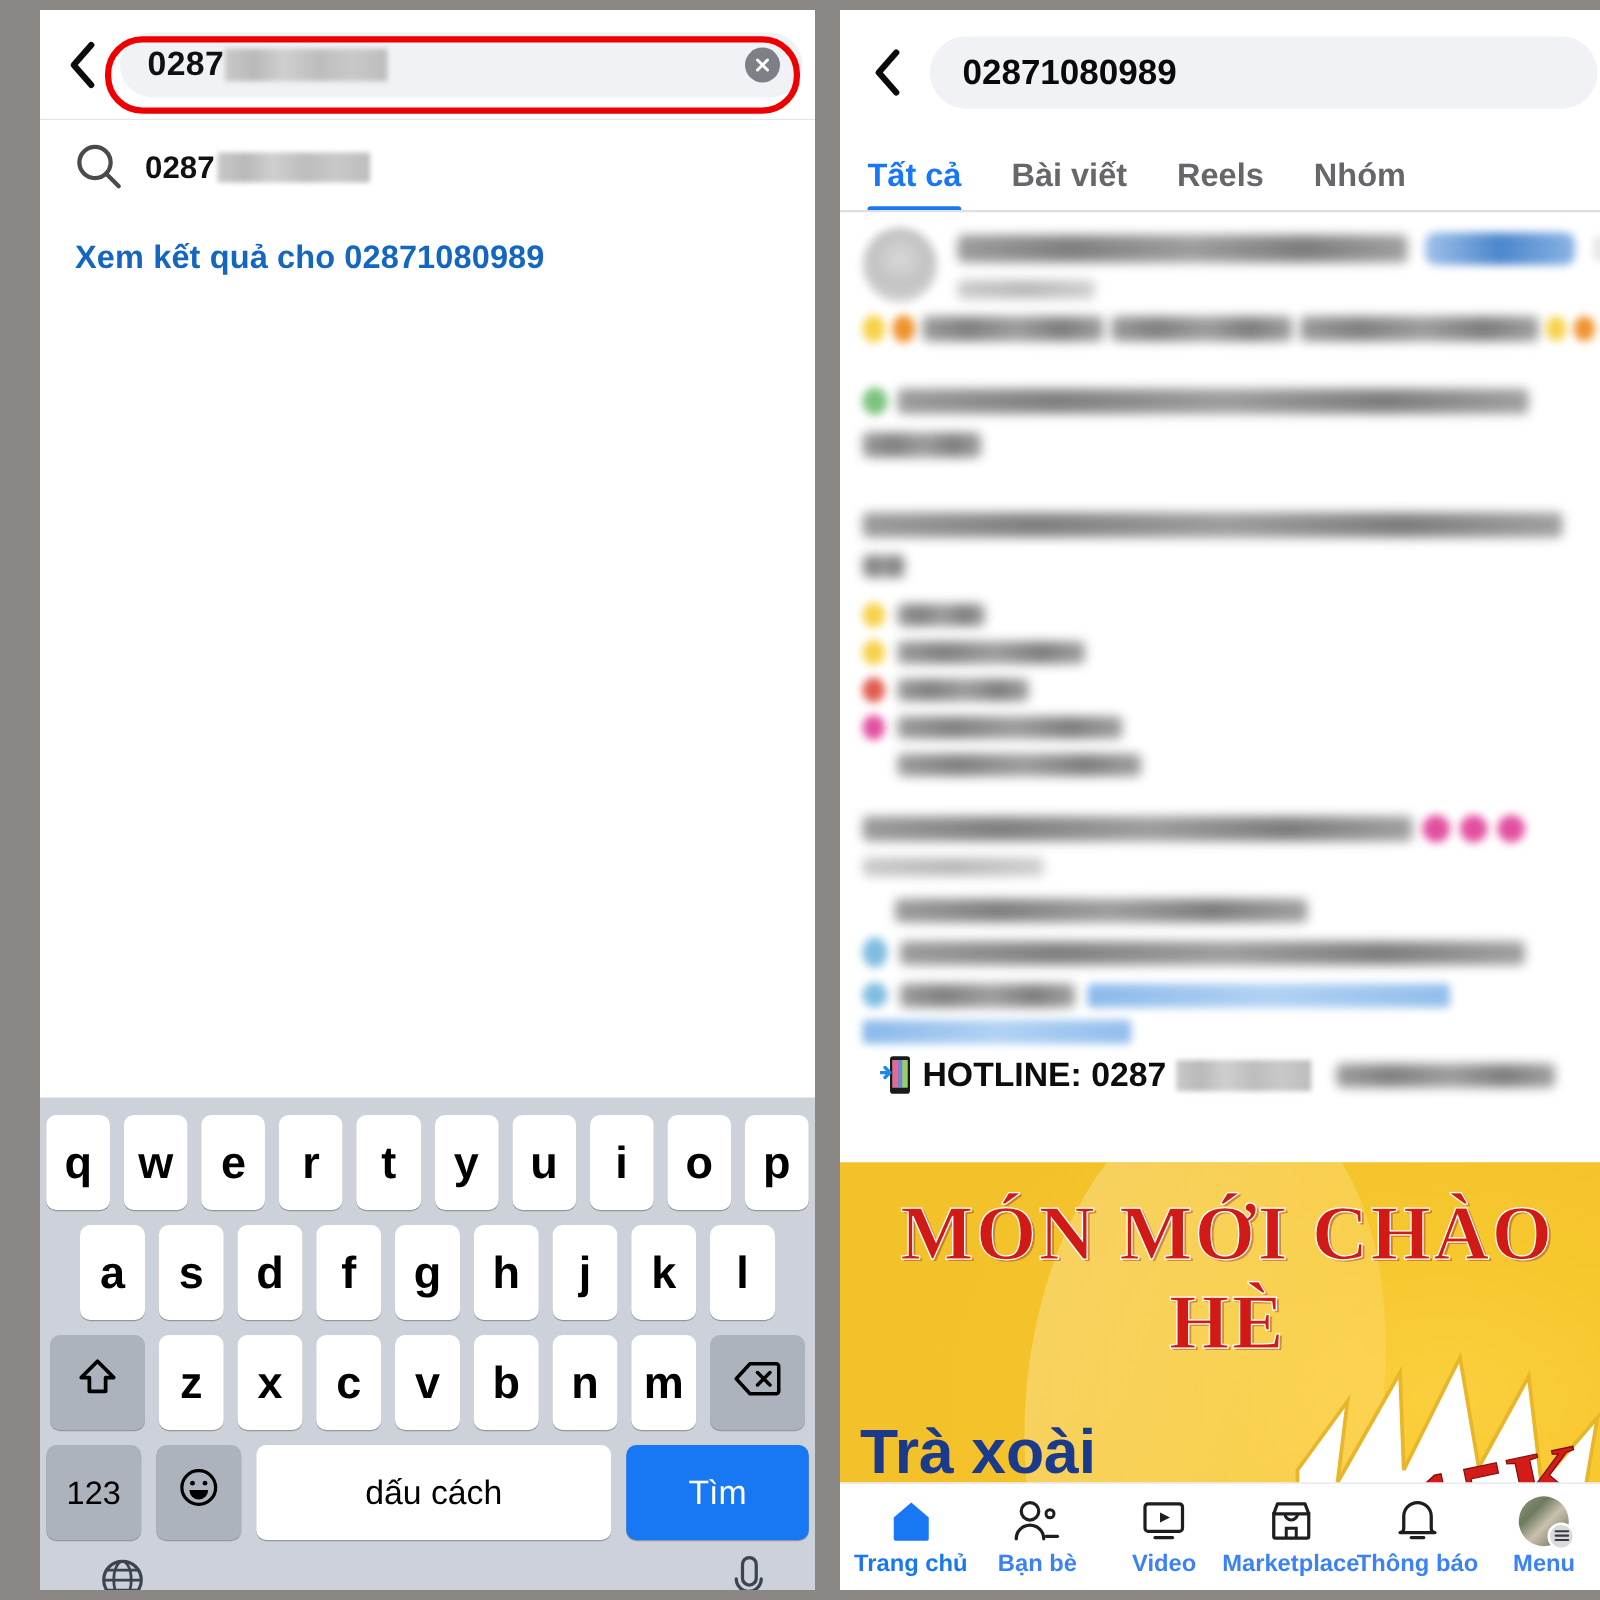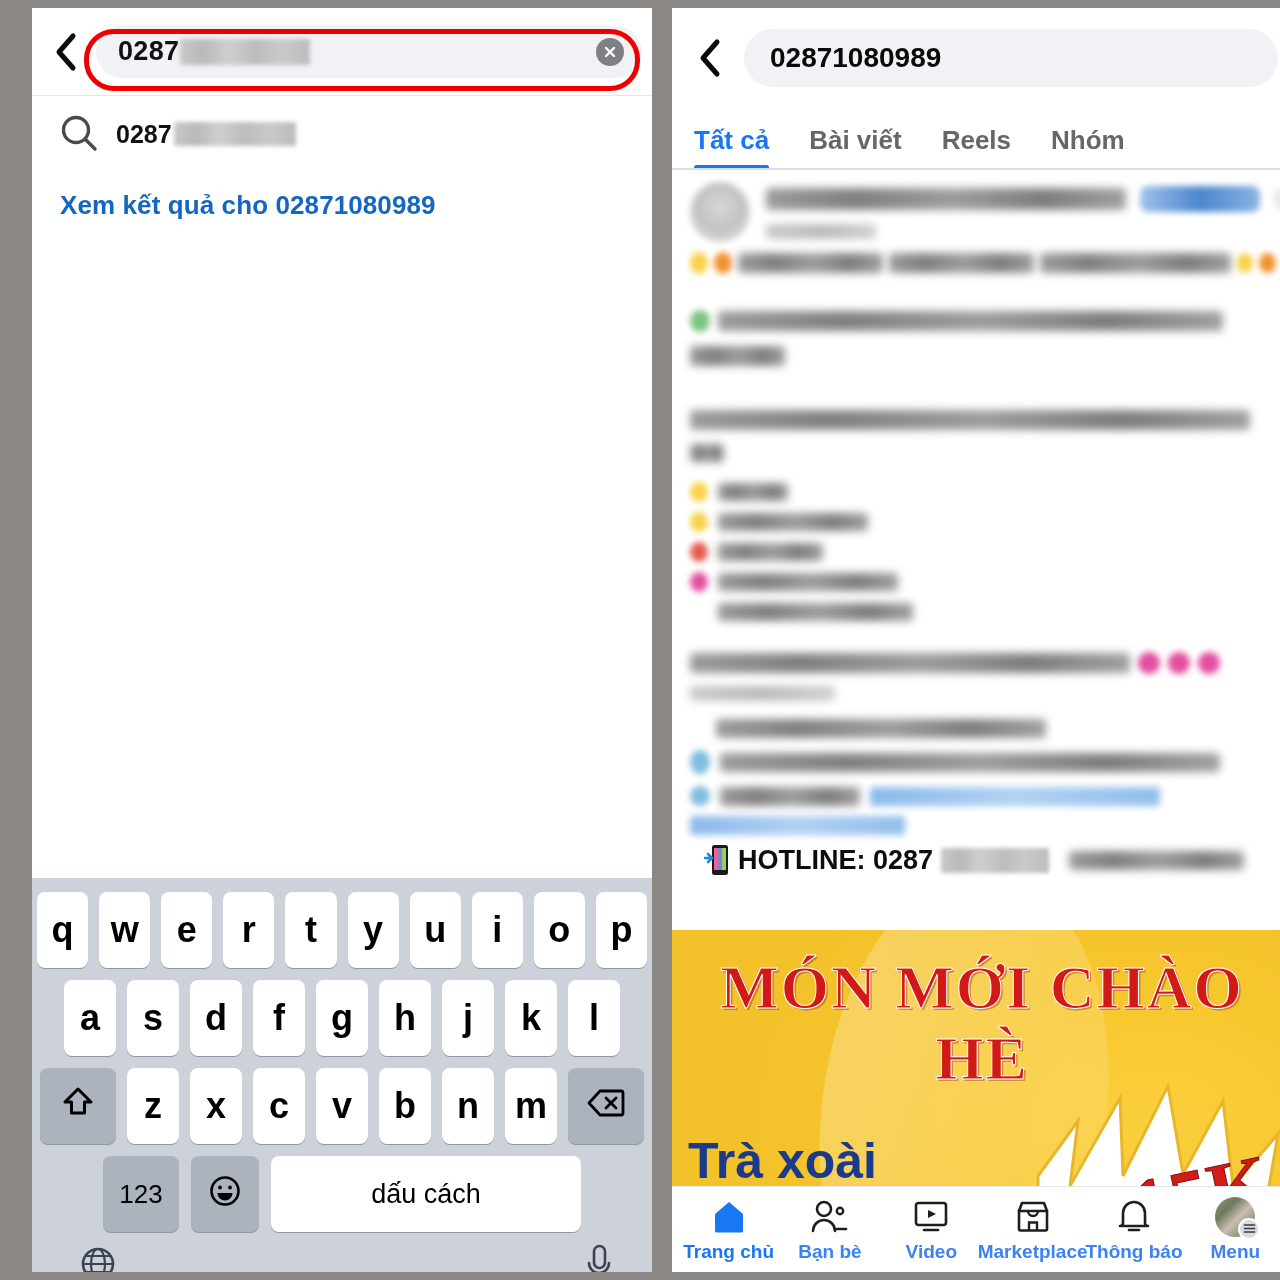--- a/index.html
+++ b/index.html
@@ -307,20 +307,21 @@
           <span>
             <svg width="34" height="34" viewBox="0 0 34 34" fill="none">
               <circle cx="17" cy="17" r="13.5" stroke="#000" stroke-width="2.6"></circle>
               <circle cx="12" cy="13.5" r="1.9" fill="#000"></circle>
               <circle cx="22" cy="13.5" r="1.9" fill="#000"></circle>
               <path d="M9.5 19 H24.5 a7.5 7.5 0 0 1 -15 0 Z" fill="#000"></path>
             </svg>
           </span>
         </div>
         <div class="key space">dấu cách</div>
+        <div class="key go">Tìm</div>
       </div>
       <div class="kb-bottom">
         <span class="glyph">
           <svg width="40" height="40" viewBox="0 0 40 40" fill="none">
             <circle cx="20" cy="20" r="15" stroke="#3d4450" stroke-width="2.6"></circle>
             <ellipse cx="20" cy="20" rx="7" ry="15" stroke="#3d4450" stroke-width="2.2"></ellipse>
             <path d="M5 20 H35 M7.5 12 H32.5 M7.5 28 H32.5" stroke="#3d4450" stroke-width="2.2"></path>
           </svg>
         </span>
         <span class="glyph">

